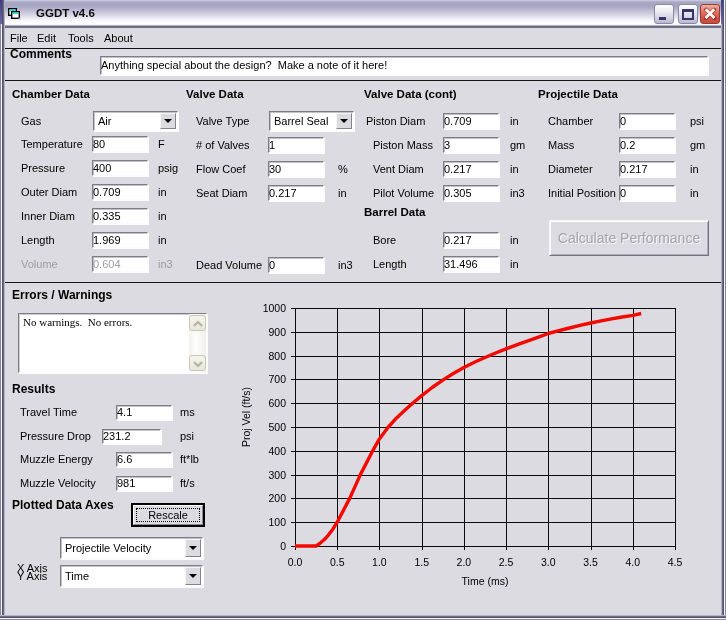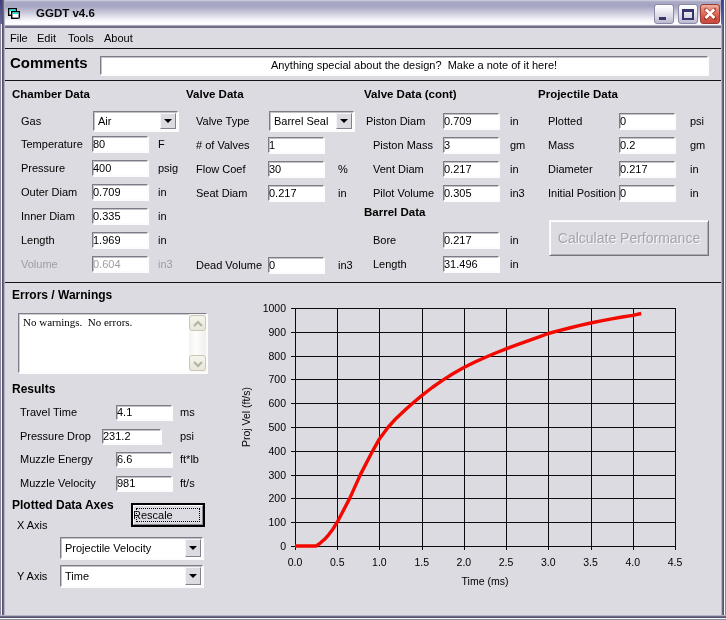--- a/index.html
+++ b/index.html
@@ -31,21 +31,21 @@
   border-bottom:1px solid #101010; }
 #menubar span { position:absolute; top:0; height:20px; line-height:20px; }
 
 .hd { position:absolute; font-weight:bold; font-size:11.5px; white-space:nowrap; }
 .lb { position:absolute; white-space:nowrap; }
 .lb.dis { color:#9d9da4; }
 .tb { position:absolute; background:#fff; text-align:left;
   border:1px solid; border-color:#7d7d88 #fcfcfc #fcfcfc #7d7d88;
   box-shadow:1px 1px 0 #fcfcfc, inset 1px 1px 0 rgba(80,80,92,.35); }
 .tb.dis { color:#9d9da4; }
-.tb.left { text-align:center; padding-left:20px; }
+.tb.left { text-align:left; padding-left:0; }
 .cb { position:absolute; background:#fff; padding-left:4px;
   border:1px solid; border-color:#7d7d88 #fcfcfc #fcfcfc #7d7d88;
   box-shadow:1px 1px 0 #fcfcfc, inset 1px 1px 0 rgba(80,80,92,.35); }
 .cbtn { position:absolute; right:1px; top:1px; bottom:1px; width:16px; background:#DCDBE1;
   border:1px solid; border-color:#f5f5f8 #82828c #82828c #f5f5f8; }
 .tri { position:absolute; left:50%; top:50%; margin-left:-4px; margin-top:-2px;
   width:0; height:0; border:4px solid transparent; border-top:4.5px solid #000; }
 
 .hr { position:absolute; left:4px; width:718px; height:1px; background:#141414; }
 
@@ -61,21 +61,21 @@
   border:1px solid; border-color:#7d7d88 #fcfcfc #fcfcfc #7d7d88;
   box-shadow:1px 1px 0 #fcfcfc, inset 1px 1px 0 rgba(90,90,100,.3); }
 #errbox .txt { position:absolute; left:4px; top:2px;font-family:Liberation Serif, serif; }
 #sb { position:absolute; right:0; top:0; bottom:0; width:17px;
   background:linear-gradient(90deg,#f2f1ee,#fdfdfc 40%,#f0efec); }
 .sbtn { position:absolute; left:0px; width:17px; height:16px; border-radius:3px;
   background:linear-gradient(180deg,#f6f5ec,#e8e7da); border:1px solid #c9c8b6; }
 .sbtn svg { position:absolute; left:2px; top:3px; }
 
 #rescale { position:absolute; left:131px; top:503px; width:74px; height:24px;
-  background:#DCDBE1; border:2px solid #000; line-height:20px; text-align:left; }
+  background:#DCDBE1; border:2px solid #000; line-height:20px; text-align:center; }
 #rescale::before { content:""; position:absolute; inset:0;
   border:1px solid; border-color:#ffffff #8a8a94 #8a8a94 #ffffff; }
 #rescale::after { content:""; position:absolute; inset:3px; border:1px dotted #000; }
 
 #chart { position:absolute; left:0; top:0; z-index:5; }
 #chart line { stroke:#0b0b0b; stroke-width:1; shape-rendering:crispEdges; }
 #chart text { font-family:"Liberation Sans",sans-serif; font-size:10.5px; fill:#000; }
 </style></head>
 <body>
 <div id="titlebar"></div>
@@ -103,21 +103,21 @@
   <path d="M5,4.6 L13.6,13.2 M13.4,4.6 L4.8,13.2" stroke="#7e1e14" stroke-width="4" stroke-linecap="round" opacity="0.55"></path>
   <path d="M4.8,4.4 L13.4,13 M13.2,4.4 L4.6,13" stroke="#ffffff" stroke-width="2.6" stroke-linecap="butt"></path>
  </svg>
   </div>
 <div id="menubar">
  <span style="left:6px">File</span>
     <span style="left:33px">Edit</span>
  <span style="left:64px">Tools</span>
     <span style="left:100px">About</span>
 </div>
-<div class="hd" style="left:10px;top:54px;font-size:15px">Comments</div>
+<div class="hd" style="left:10px;top:47px;font-size:12px">Comments</div>
 <div class="tb left" id="comments-box">Anything special about the design?&nbsp; Make a note of it here!</div>
 <div class="hr" style="top:80px"></div>
 <div class="hd" style="left:12px;top:88px">Chamber Data</div>
 <div class="lb " style="left:21px;top:111px;height:20px;line-height:20px">Gas</div>
 <div class="cb" style="left:93px;top:111px;width:85px;height:20px;line-height:18px">Air<span class="cbtn">
       <span class="tri"></span>
     </span></div>
 <div class="lb " style="left:21px;top:136px;height:16px;line-height:16px">Temperature</div>
 <div class="tb " style="left:92px;top:136px;width:56px;height:16px;line-height:14px">80</div>
 <div class="lb " style="left:158px;top:136px;height:16px;line-height:16px">F</div>
@@ -166,21 +166,21 @@
 <div class="tb " style="left:443px;top:185px;width:56px;height:16px;line-height:14px">0.305</div>
 <div class="lb " style="left:510px;top:185px;height:16px;line-height:16px">in3</div>
 <div class="hd" style="left:364px;top:206px">Barrel Data</div>
 <div class="lb " style="left:373px;top:232px;height:16px;line-height:16px">Bore</div>
 <div class="tb " style="left:443px;top:232px;width:56px;height:16px;line-height:14px">0.217</div>
 <div class="lb " style="left:510px;top:232px;height:16px;line-height:16px">in</div>
 <div class="lb " style="left:373px;top:256px;height:16px;line-height:16px">Length</div>
 <div class="tb " style="left:443px;top:256px;width:56px;height:16px;line-height:14px">31.496</div>
 <div class="lb " style="left:510px;top:256px;height:16px;line-height:16px">in</div>
 <div class="hd" style="left:538px;top:88px">Projectile Data</div>
-<div class="lb " style="left:548px;top:113px;height:16px;line-height:16px">Plotted</div>
+<div class="lb " style="left:548px;top:113px;height:16px;line-height:16px">Chamber</div>
 <div class="tb " style="left:619px;top:113px;width:56px;height:16px;line-height:14px">0</div>
 <div class="lb " style="left:690px;top:113px;height:16px;line-height:16px">psi</div>
 <div class="lb " style="left:548px;top:137px;height:16px;line-height:16px">Mass</div>
 <div class="tb " style="left:619px;top:137px;width:56px;height:16px;line-height:14px">0.2</div>
 <div class="lb " style="left:690px;top:137px;height:16px;line-height:16px">gm</div>
 <div class="lb " style="left:548px;top:161px;height:16px;line-height:16px">Diameter</div>
 <div class="tb " style="left:619px;top:161px;width:56px;height:16px;line-height:14px">0.217</div>
 <div class="lb " style="left:690px;top:161px;height:16px;line-height:16px">in</div>
 <div class="lb " style="left:548px;top:185px;height:16px;line-height:16px">Initial Position</div>
 <div class="tb " style="left:619px;top:185px;width:56px;height:16px;line-height:14px">0</div>
@@ -211,21 +211,21 @@
 <div class="tb " style="left:102px;top:429px;width:59px;height:15px;line-height:13px">231.2</div>
 <div class="lb " style="left:180px;top:429px;height:15px;line-height:15px">psi</div>
 <div class="lb " style="left:20px;top:452px;height:15px;line-height:15px">Muzzle Energy</div>
 <div class="tb " style="left:116px;top:452px;width:56px;height:15px;line-height:13px">6.6</div>
 <div class="lb " style="left:180px;top:452px;height:15px;line-height:15px">ft*lb</div>
 <div class="lb " style="left:20px;top:476px;height:15px;line-height:15px">Muzzle Velocity</div>
 <div class="tb " style="left:116px;top:476px;width:56px;height:15px;line-height:13px">981</div>
 <div class="lb " style="left:180px;top:476px;height:15px;line-height:15px">ft/s</div>
 <div class="hd" style="left:12px;top:498px;font-size:12px">Plotted Data Axes</div>
 <div id="rescale">Rescale</div>
-<div class="lb" style="left:17px;top:514px;height:22px;line-height:22px">X Axis</div>
+<div class="lb" style="left:17px;top:557px;height:22px;line-height:22px">X Axis</div>
 <div class="cb" style="left:60px;top:537px;width:143px;height:22px;line-height:20px">Projectile Velocity<span class="cbtn">
       <span class="tri"></span>
     </span></div>
 <div class="lb" style="left:17px;top:565px;height:22px;line-height:22px">Y Axis</div>
 <div class="cb" style="left:60px;top:565px;width:143px;height:22px;line-height:20px">Time<span class="cbtn">
       <span class="tri"></span>
     </span></div>
 <svg id="chart" width="726" height="620" viewBox="0 0 726 620">
 <g>
 <line x1="295.5" y1="308" x2="295.5" y2="550"></line>

